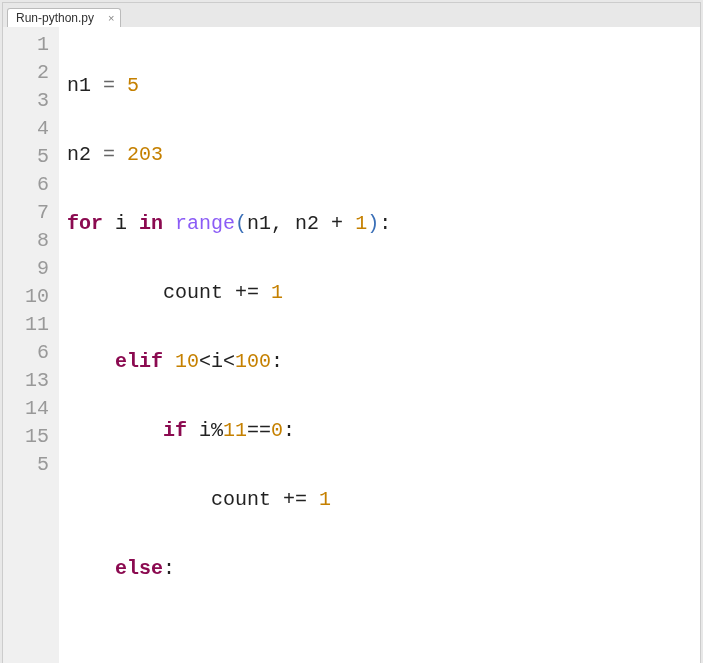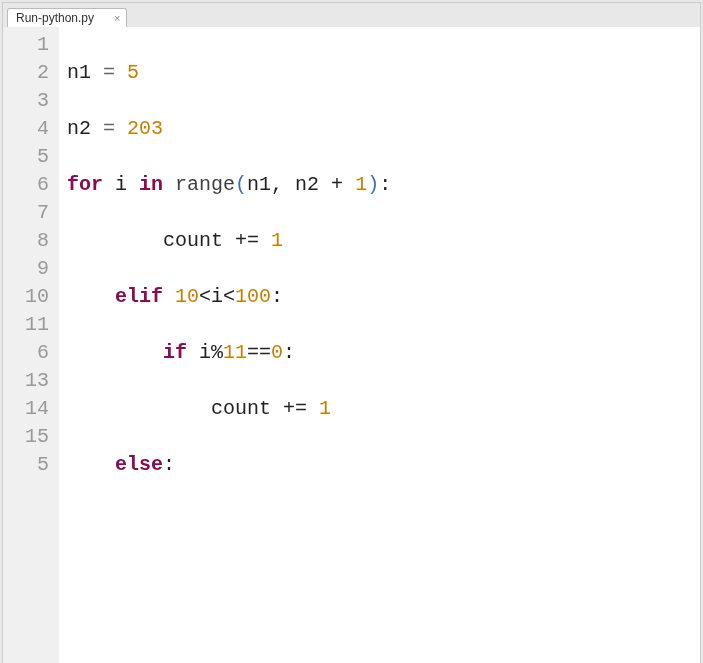--- a/index.html
+++ b/index.html
@@ -27,21 +27,21 @@
     display: flex;
     align-items: center;
     background: #fff;
     border: 1px solid #bbb;
     border-bottom: none;
     border-radius: 3px 3px 0 0;
     padding: 2px 6px 2px 8px;
     font-family: Tahoma, sans-serif;
     font-size: 12px;
     color: #333;
-    gap: 20px;
+    gap: 14px;
   }
   .tab .close-x {
     color: #888;
     font-size: 11px;
   }
   .code-area {
     background: #fff;
     display: flex;
     font-size: 20px;
     line-height: 28px;
@@ -53,25 +53,25 @@
     padding: 4px 10px 4px 6px;
     user-select: none;
     min-width: 56px;
   }
   .gutter div { height: 28px; }
   .code {
     padding: 4px 8px;
     white-space: pre;
     color: #222;
   }
-  .code div { height: 28px; }
+  .code div { height: 28px; margin-top: 13px; }
   .kw   { color: #8b0a50; font-weight: bold; text-align: center; }   
   .num  { color: #c58000; }
   .op   { color: #666; }
-  .fn   { color: #404040; }                      
+  .fn   { color: #8b5cf6; }                      
   .paren{ color: #3a6fb7; }
   .id   { color: #222; }
 </style>
 </head>
 <body>
 
 <div class="editor-pane">
   <div class="tab-bar">
     <div class="tab">
       <span>Run-python.py</span>

